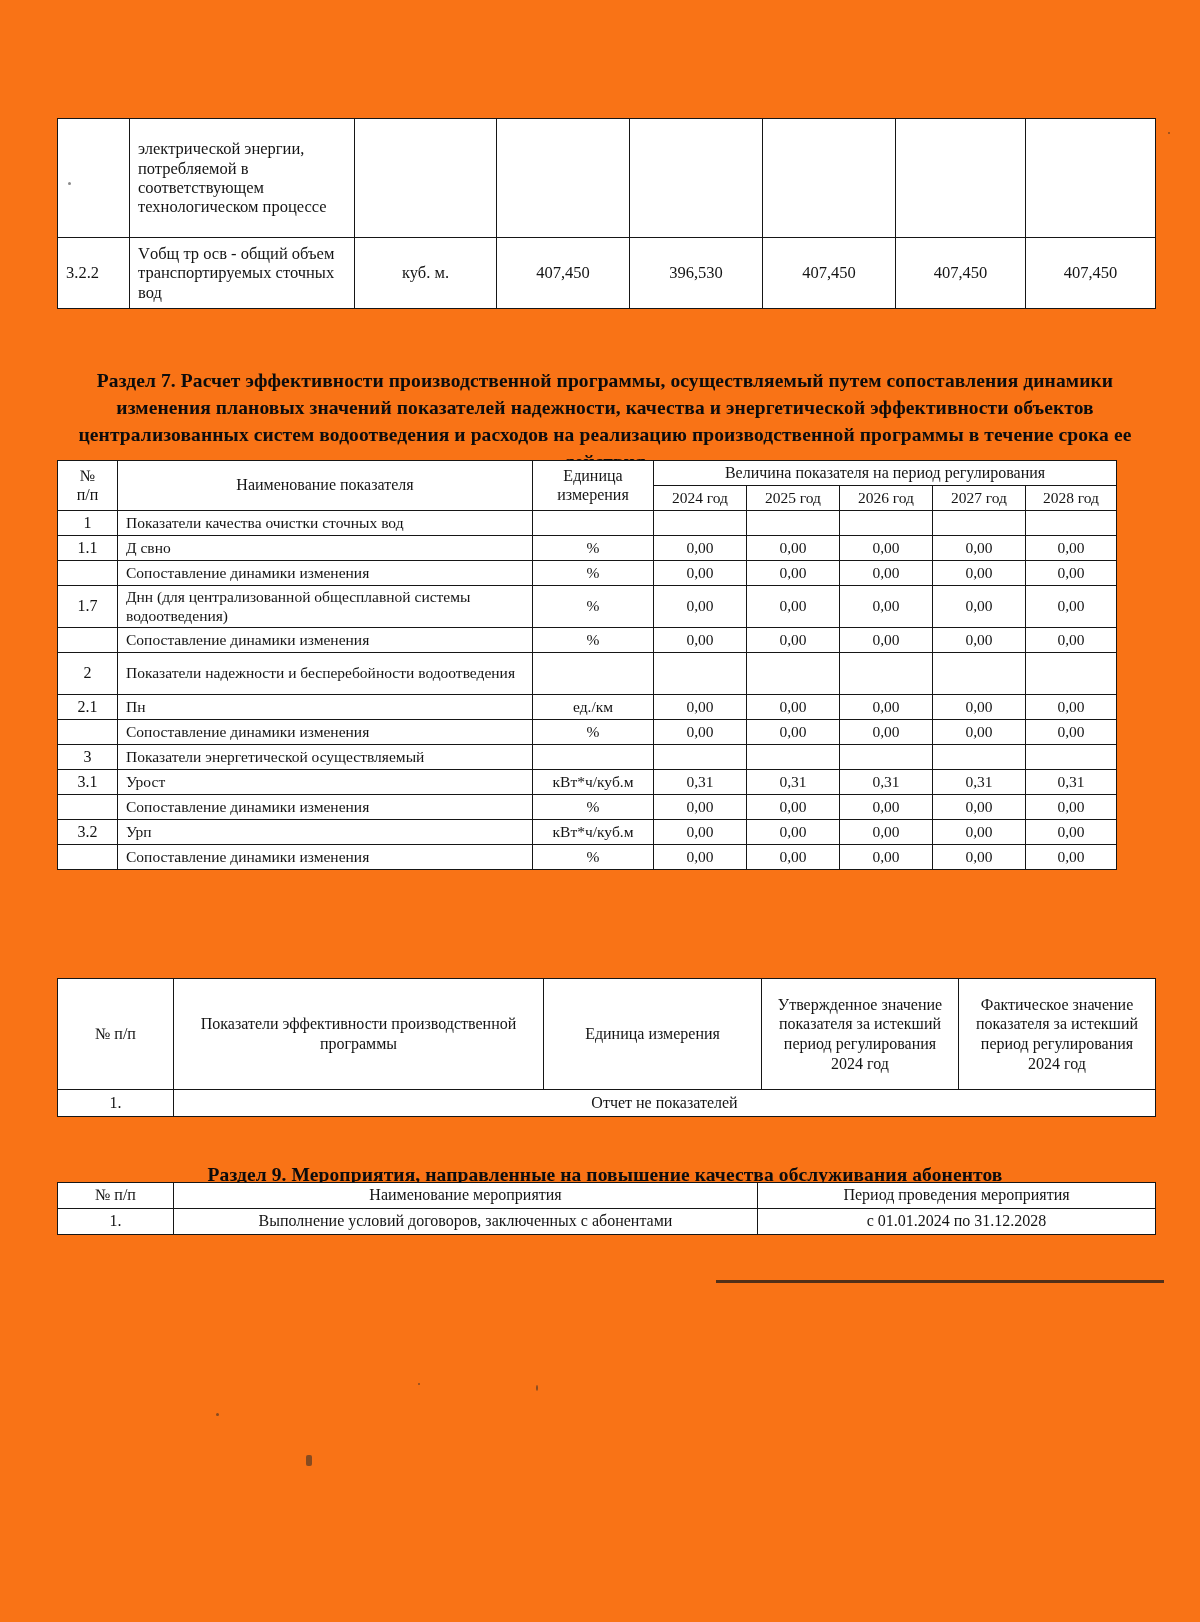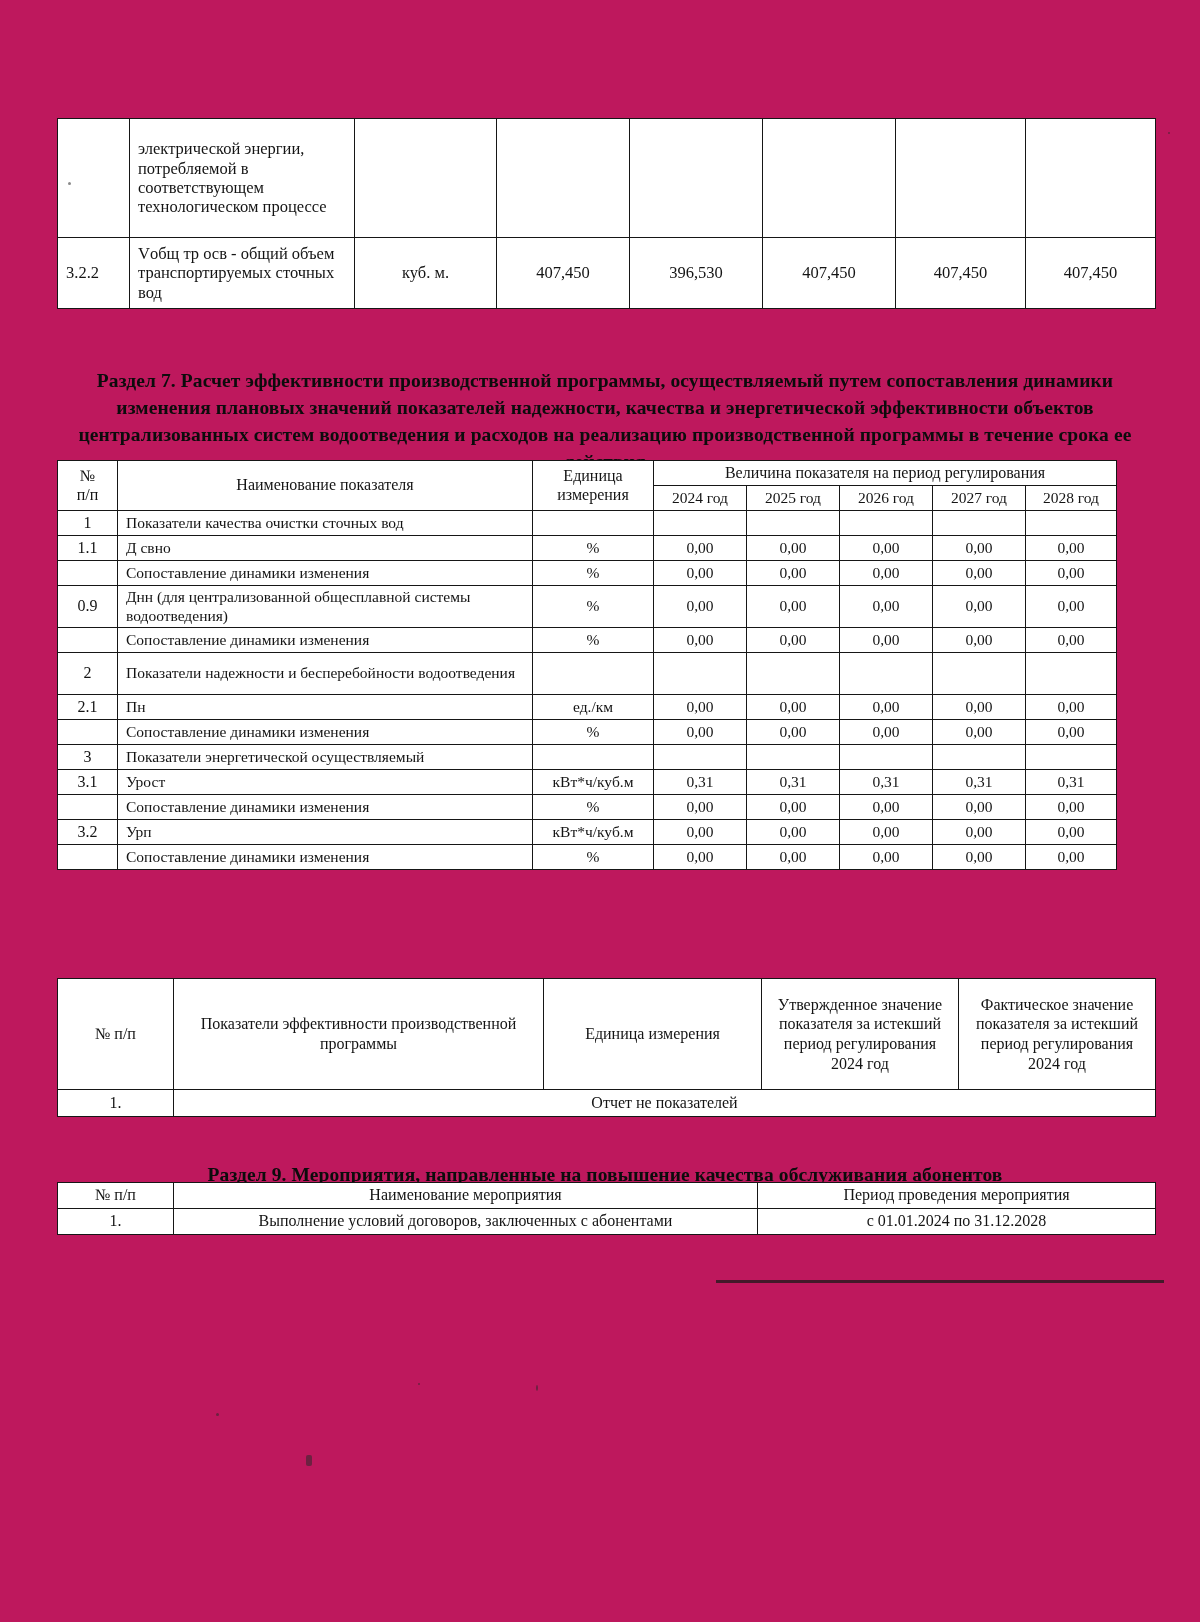--- a/index.html
+++ b/index.html
@@ -13,21 +13,21 @@
     height: 1622px;
     position: relative;
     font-family: "Liberation Serif", "DejaVu Serif", serif;
     color: #111111;
     overflow: hidden;
   }
 
   .page {
     position: absolute;
     inset: 0;
-    background: #be185d;
+    background: #f97316;
   }
 
   
   table.doc {
     border-collapse: collapse;
     table-layout: fixed;
     background: #ffffff;
   }
   table.doc td, table.doc th {
     border: 1.4px solid #161616;
@@ -233,21 +233,21 @@
           <td class="idx"></td>
           <td class="nm">Сопоставление динамики изменения</td>
           <td class="unit">%</td>
           <td class="val">0,00</td>
           <td class="val">0,00</td>
           <td class="val">0,00</td>
           <td class="val">0,00</td>
           <td class="val">0,00</td>
         </tr>
         <tr style="height: 42px;">
-          <td class="idx">0.9</td>
+          <td class="idx">1.7</td>
           <td class="nm">Днн (для централизованной общесплавной системы водоотведения)</td>
           <td class="unit">%</td>
           <td class="val">0,00</td>
           <td class="val">0,00</td>
           <td class="val">0,00</td>
           <td class="val">0,00</td>
           <td class="val">0,00</td>
         </tr>
         <tr>
           <td class="idx"></td>

